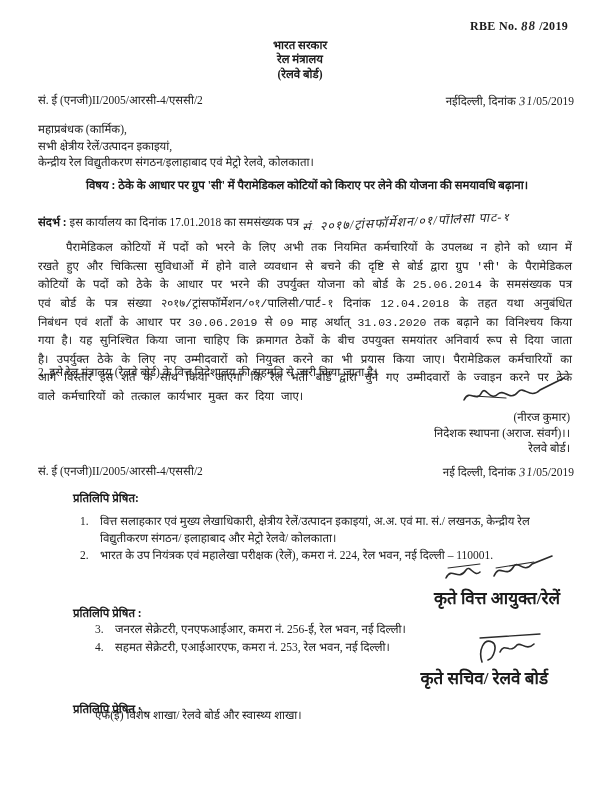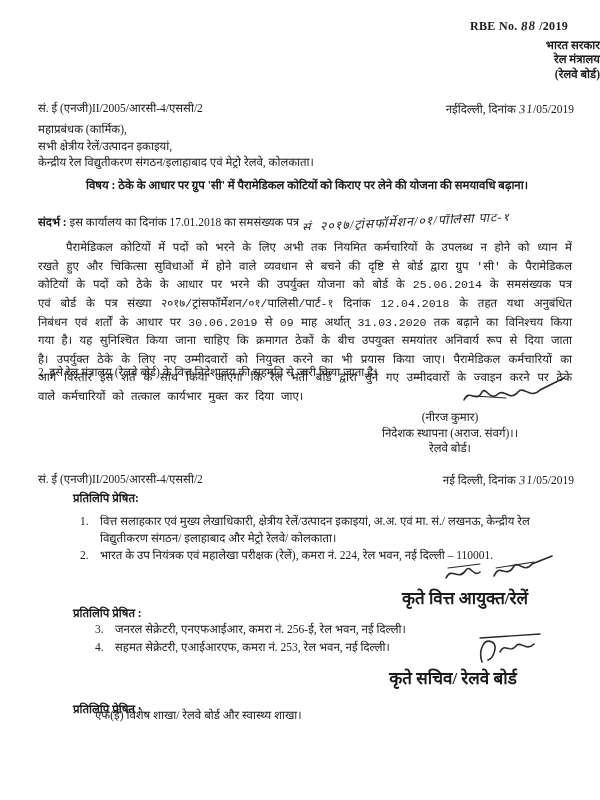--- a/index.html
+++ b/index.html
@@ -6,43 +6,43 @@
   body{
     width:600px;height:800px;background:#f2f2f0;
     font-family:"Liberation Serif","DejaVu Serif",serif;
     color:#1c1c1c;
   }
   .page{
     position:relative;width:600px;height:800px;background:#ffffff;
     overflow:hidden;font-size:11.5px;line-height:1.3;
   }
   .abs{position:absolute;}
-  .center{text-align:right;}
+  .center{text-align:center;}
   .justify{text-align:justify;font-family:Liberation Mono, monospace;}
   .hand{
     font-style:italic;
     display:inline-block;
     transform:rotate(-3deg);
     font-size:13px;
     letter-spacing:1px;
     color:#262626;
   }
   .hand-sm{font-size:12.5px;}
   .rbe-line{top:18px;right:32px;font-weight:bold;font-size:12px;letter-spacing:.3px;}
   .letterhead{top:38px;left:0;width:600px;font-weight:bold;font-size:11.5px;line-height:1.25;}
-  .ref-row{left:38px;right:26px;display:flex;justify-content:space-between;margin-top:8px;}
+  .ref-row{left:38px;right:26px;display:flex;justify-content:space-between;}
   .ref-row-top{top:93px;}
   .ref-row-bottom{top:464px;}
   .address{top:121px;left:38px;line-height:1.45;}
   .subject{top:177px;left:38px;right:30px;text-indent:48px;font-weight:bold;line-height:1.5;}
   .reference{top:214px;left:38px;right:4px;white-space:nowrap;overflow:hidden;}
   .reference .lbl{font-weight:bold;}
   .body-para{top:239px;left:38px;right:28px;text-indent:28px;line-height:1.62;}
   .para2{top:365px;left:38px;right:28px;}
-  .sig-block{text-align:center;}
+  .sig-block{text-align:right;}
   .sig1{top:376px;right:30px;width:240px;}
   .sig1 .lines{line-height:1.35;}
   .copy-heading{font-weight:bold;}
   .copy1-heading{top:491px;left:73px;}
   .copy1-list{top:513px;left:80px;width:492px;}
   .copy-item{display:flex;line-height:1.45;margin-bottom:1px;}
   .copy-item .num{width:20px;flex:0 0 20px;}
   .sig2{top:552px;right:40px;width:190px;}
   .sig3{top:628px;right:52px;width:190px;}
   .sig-label{font-weight:bold;font-size:17px;}

